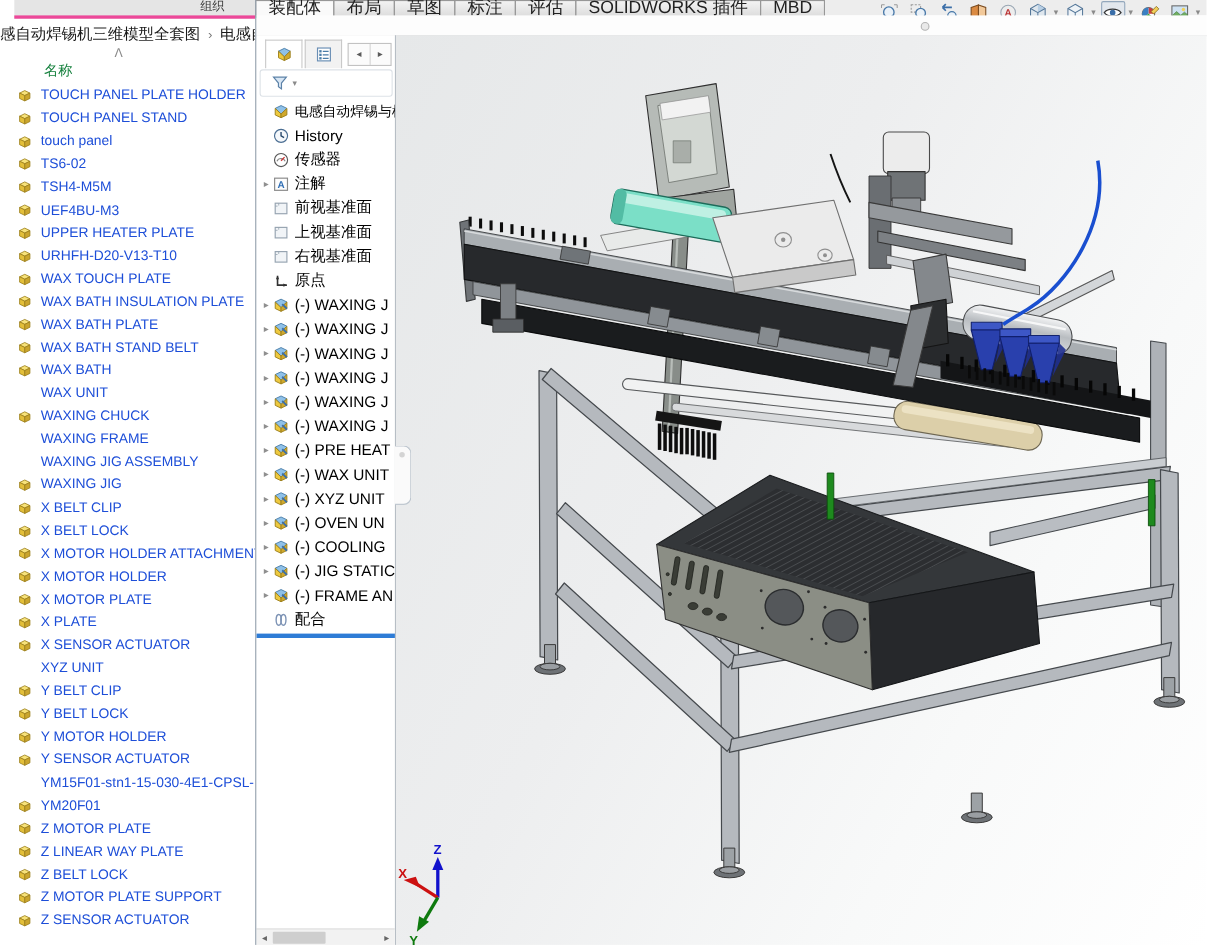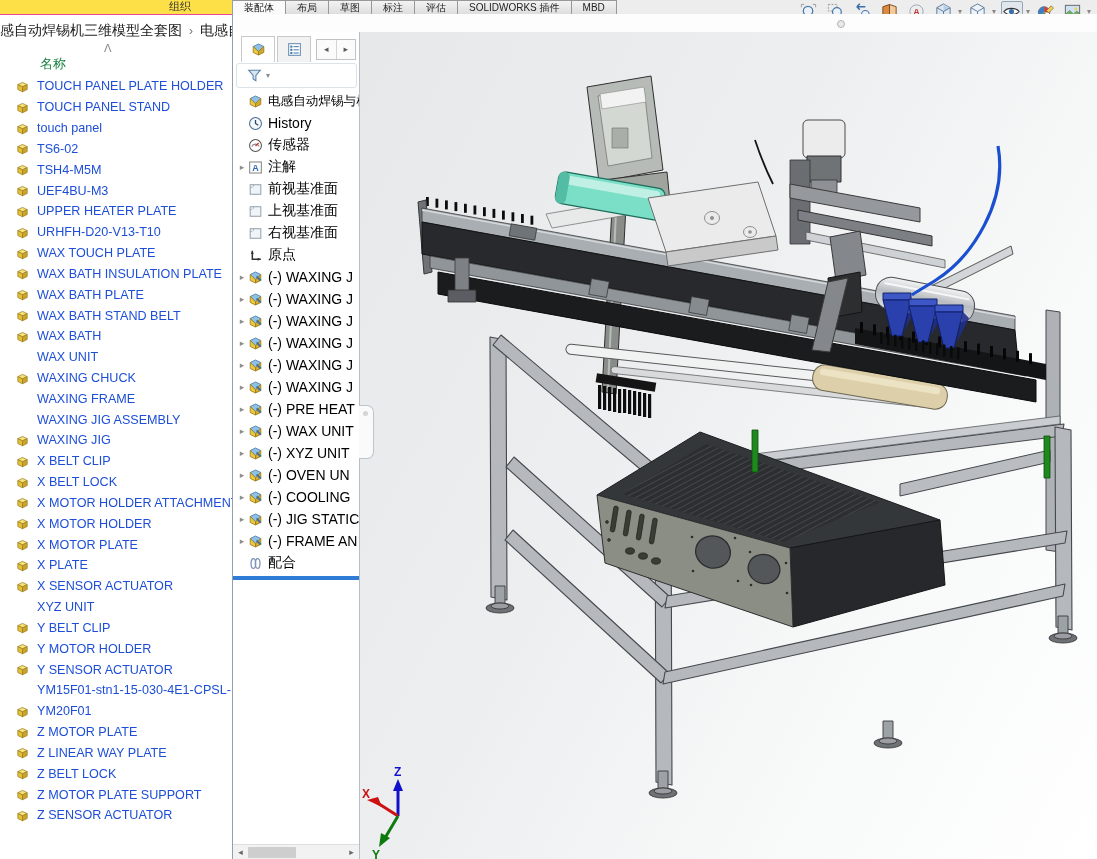--- a/index.html
+++ b/index.html
@@ -3,36 +3,36 @@
 <meta charset="utf-8">
 <style>
   html,body{margin:0;padding:0;}
   body{
     width:1097px;height:859px;position:relative;overflow:hidden;
     font-family:"Liberation Sans",sans-serif;background:#fff;
     -webkit-font-smoothing:antialiased;
   }
   
   #explorer{position:absolute;left:0;top:0;width:232px;height:859px;background:#fff;overflow:hidden;}
-  #explorer-toolbar{position:absolute;left:0;top:0;width:232px;height:14px;background:#fde047;border-bottom:1px solid #ec4899;}
+  #explorer-toolbar{position:absolute;left:13px;top:0;width:232px;height:14px;background:#e5e5e5;border-bottom:3px solid #ec4899;}
   #organize-label{position:absolute;left:150px;top:0;width:60px;text-align:center;font-size:11px;line-height:13px;color:#333;}
   #breadcrumb{position:absolute;left:0;top:15px;width:232px;height:30px;line-height:30px;font-size:14px;color:#1a1a1a;white-space:nowrap;overflow:hidden;}
   #breadcrumb .sep{color:#777;margin:0 7px;font-size:12px;}
   #sort-chevron{position:absolute;left:104px;top:42px;font-size:11px;color:#8a8a8a;}
   #col-header{position:absolute;left:40px;top:55px;font-size:13px;color:#15803d;}
   #explorer-list{position:absolute;left:0;top:76px;width:232px;height:783px;overflow:hidden;}
   .exp-row{height:20.83px;display:flex;align-items:center;padding-left:15px;white-space:nowrap;}
   .exp-row .ic{width:15px;height:15px;flex:0 0 15px;margin-right:7px;}
   .exp-row .ic.empty{visibility:hidden;}
   .exp-row .lbl{font-size:12.6px;color:#1d4ed8;}
   
   #sw-edge{position:absolute;left:232px;top:0;width:1px;height:859px;background:#93a0ac;z-index:5;}
   #topbar{position:absolute;left:233px;top:0;width:864px;height:14px;background:#ededed;}
   #ribbon-tabs{position:absolute;left:0;top:0;height:14px;display:flex;}
-  .ribbon-tab{height:16px;line-height:13px;padding:0 11px;font-size:10px;color:#222;
+  .ribbon-tab{height:16px;line-height:13px;padding:0 11px;font-size:16px;color:#222;
     background:linear-gradient(#f3f3f3,#dcdcdc);border:1px solid #979797;margin-left:-1px;box-sizing:border-box;}
   .ribbon-tab.active{background:#fafafa;}
   #view-toolbar{position:absolute;right:6px;top:0;height:22px;display:flex;align-items:center;gap:5px;}
   .vt-btn{width:22px;height:21px;display:flex;align-items:center;justify-content:center;border-radius:2px;}
   .vt-btn svg{width:19px;height:19px;}
   .vt-btn.pressed{background:#e2e7ed;border:1px solid #93a7bc;box-sizing:border-box;}
   .vt-caret{font-size:8px;color:#8a8a8a;margin-left:-2px;}
   #ribbon-band{position:absolute;left:233px;top:14px;width:864px;height:18px;background:#fdfdfd;border-bottom:1px solid #d8d8d8;}
   #ribbon-dot{position:absolute;left:604px;top:6px;width:6px;height:6px;border-radius:50%;background:#e9e9e9;border:1px solid #b3b3b3;}
   
@@ -269,20 +269,28 @@
         <span class="ic empty"></span>
         <span class="lbl">XYZ UNIT</span>
       </div>
       <div class="exp-row">
         <span class="ic"><svg viewBox="0 0 16 16">
             <path d="M3 6l5-2.4 5 2.4-5 2.4z" fill="#f7e27a" stroke="#9c7f1c" stroke-width=".8"></path>
             <path d="M3 6v5.2l5 2.4V8.4z" fill="#e3bf3a" stroke="#9c7f1c" stroke-width=".8"></path>
             <path d="M13 6v5.2l-5 2.4V8.4z" fill="#caa52d" stroke="#9c7f1c" stroke-width=".8"></path>
           </svg></span>
         <span class="lbl">Y BELT CLIP</span>
+      </div>
+      <div class="exp-row">
+        <span class="ic"><svg viewBox="0 0 16 16">
+            <path d="M3 6l5-2.4 5 2.4-5 2.4z" fill="#f7e27a" stroke="#9c7f1c" stroke-width=".8"></path>
+            <path d="M3 6v5.2l5 2.4V8.4z" fill="#e3bf3a" stroke="#9c7f1c" stroke-width=".8"></path>
+            <path d="M13 6v5.2l-5 2.4V8.4z" fill="#caa52d" stroke="#9c7f1c" stroke-width=".8"></path>
+          </svg></span>
+        <span class="lbl">Y BELT LOCK</span>
       </div>
       <div class="exp-row">
         <span class="ic"><svg viewBox="0 0 16 16">
             <path d="M3 6l5-2.4 5 2.4-5 2.4z" fill="#f7e27a" stroke="#9c7f1c" stroke-width=".8"></path>
             <path d="M3 6v5.2l5 2.4V8.4z" fill="#e3bf3a" stroke="#9c7f1c" stroke-width=".8"></path>
             <path d="M13 6v5.2l-5 2.4V8.4z" fill="#caa52d" stroke="#9c7f1c" stroke-width=".8"></path>
           </svg></span>
         <span class="lbl">Y MOTOR HOLDER</span>
       </div>
       <div class="exp-row">

